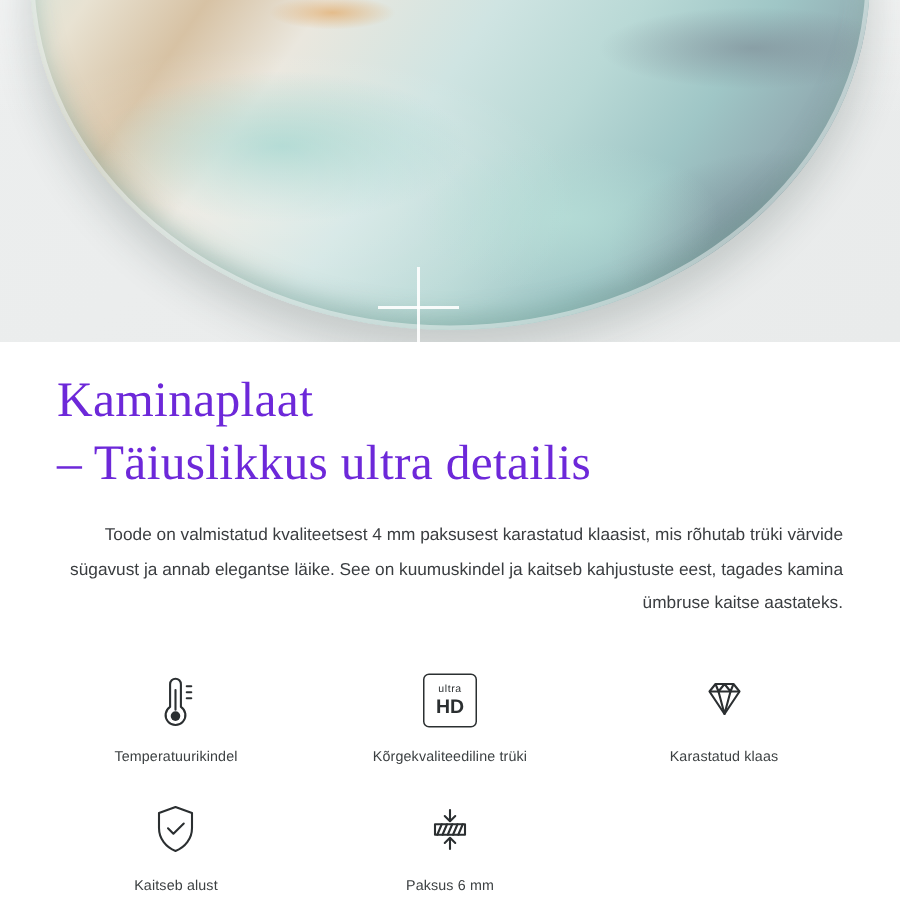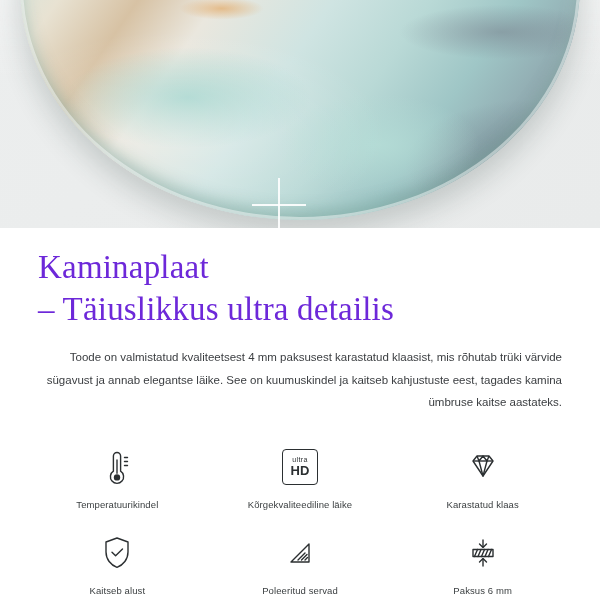--- a/index.html
+++ b/index.html
@@ -223,21 +223,21 @@
       <div class="feature-label">Temperatuurikindel</div>
     </div>
 
     <div class="feature">
       <div class="feature-icon">
         <div class="badge-ultrahd">
           <span class="u">ultra</span>
           <span class="hd">HD</span>
         </div>
       </div>
-      <div class="feature-label">Kõrgekvaliteediline läike</div>
+      <div class="feature-label">Kõrgekvaliteediline trüki</div>
     </div>
 
     <div class="feature">
       <div class="feature-icon">
         <svg width="44" height="44" viewBox="0 0 44 44" fill="none" stroke="#2b2f31" stroke-width="1.4" stroke-linejoin="round">
           <path d="M12 16l4-5h12l4 5-10 15L12 16z"></path>
           <path d="M12 16h20"></path>
           <path d="M16 11l2 5 4-5 4 5 2-5"></path>
           <path d="M18 16l4 15 4-15"></path>
         </svg>
@@ -248,29 +248,20 @@
     <div class="feature">
       <div class="feature-icon">
         <svg width="40" height="44" viewBox="0 0 40 44" fill="none" stroke="#2b2f31" stroke-width="1.4" stroke-linecap="round" stroke-linejoin="round">
           <path d="M20 7l11 4v10c0 7.2-4.7 13-11 15.3C13.7 34 9 28.2 9 21V11l11-4z"></path>
           <path d="M15 21.2l3.6 3.6L25.5 18"></path>
         </svg>
       </div>
       <div class="feature-label">Kaitseb alust</div>
     </div>
 
-    <div class="feature">
-      <div class="feature-icon">
-        <svg width="44" height="44" viewBox="0 0 44 44" fill="none" stroke="#2b2f31" stroke-width="1.4" stroke-linecap="round" stroke-linejoin="round">
-          <path d="M13 31h18V13z"></path>
-          <path d="M20 29l7-7M23.5 29l5.5-5.5M27 29l2.5-2.5"></path>
-        </svg>
-      </div>
-      <div class="feature-label">Poleeritud servad</div>
-    </div>
 
     <div class="feature">
       <div class="feature-icon">
         <svg width="44" height="44" viewBox="0 0 44 44" fill="none" stroke="#2b2f31" stroke-width="1.4" stroke-linecap="round" stroke-linejoin="round">
           <path d="M22 9v7"></path>
             <path d="M18.5 13l3.5 3.5L25.5 13"></path>
           <path d="M22 35v-7"></path>
             <path d="M18.5 31l3.5-3.5L25.5 31"></path>
           <rect x="12" y="18.5" width="20" height="7"></rect>
           <path d="M13.5 25.5l3-7M17 25.5l3-7M20.5 25.5l3-7M24 25.5l3-7M27.5 25.5l3-7"></path>

